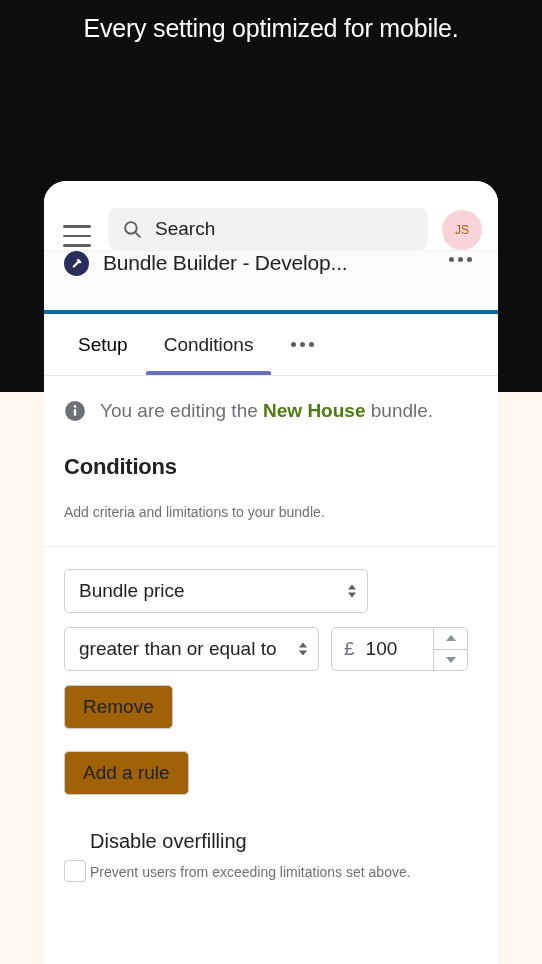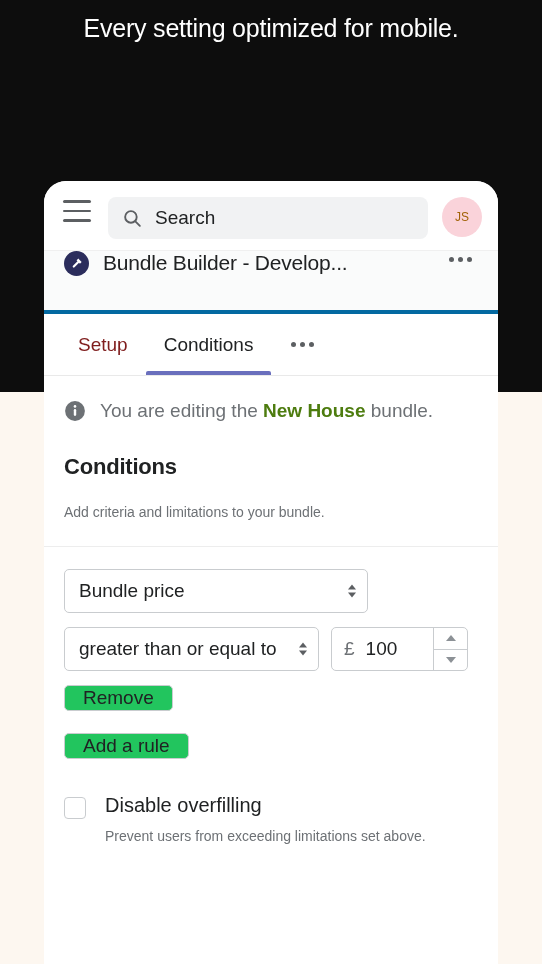--- a/index.html
+++ b/index.html
@@ -68,22 +68,22 @@
     background: #ffffff;
     border-radius: 22px 22px 0 0;
     overflow: hidden;
     z-index: 5;
   }
 
   
   #topbar {
     height: 70px;
     display: flex;
-    align-items: flex-start;
-    padding: 16px 16px;
+    align-items: flex-end;
+    padding: 0 16px;
     gap: 14px;
     background: #ffffff;
     border-bottom: 1px solid #f0f0f0;
   }
   #hamburger {
     width: 34px; height: 28px;
     display: flex; flex-direction: column;
     justify-content: center; gap: 7px;
     padding: 0 3px;
     cursor: pointer;
@@ -162,21 +162,21 @@
     padding: 0 16px;
     gap: 0;
     background: #ffffff;
     border-bottom: 1px solid #e9e9e9;
   }
   .tab {
     display: flex;
     align-items: center;
     padding: 0 18px;
     font-size: 19px;
-    color: #7f1d1d;
+    color: #000000;
     position: relative;
     cursor: pointer;
     white-space: nowrap;
   }
   .tab.active { color: #202223; }
   .tab.active::after {
     content: "";
     position: absolute;
     left: 0; right: 0; bottom: 0;
     height: 4px;
@@ -283,39 +283,39 @@
   .step + .step { border-top: 1px solid #c9cccf; }
   .step .ar { width: 0; height: 0; border-left: 5px solid transparent; border-right: 5px solid transparent; }
   .step .up { border-bottom: 6px solid #8c9196; }
   .step .dn { border-top: 6px solid #8c9196; }
 
   
   .btn {
     display: inline-flex;
     align-items: center;
     justify-content: center;
-    height: 26px;
+    height: 44px;
     padding: 0 18px;
     border: 1px solid #c9cccf;
     border-radius: 5px;
-    background: #22c55e;
+    background: #a16207;
     font-size: 19px;
     color: #202223;
     cursor: pointer;
     white-space: nowrap;
   }
   #remove-row { margin-bottom: 22px; }
   #addrule-row { margin-bottom: 26px; }
 
   
   #checkbox-block {
     padding: 8px 20px 0 20px;
     display: flex;
-    gap: 19px;
-    align-items: flex-start;
+    gap: 4px;
+    align-items: flex-end;
   }
   #checkbox {
     width: 22px; height: 22px;
     border: 1.5px solid #c9cccf;
     border-radius: 4px;
     background: #ffffff;
     flex: 0 0 auto;
     margin-top: 4px;
     cursor: pointer;
   }

